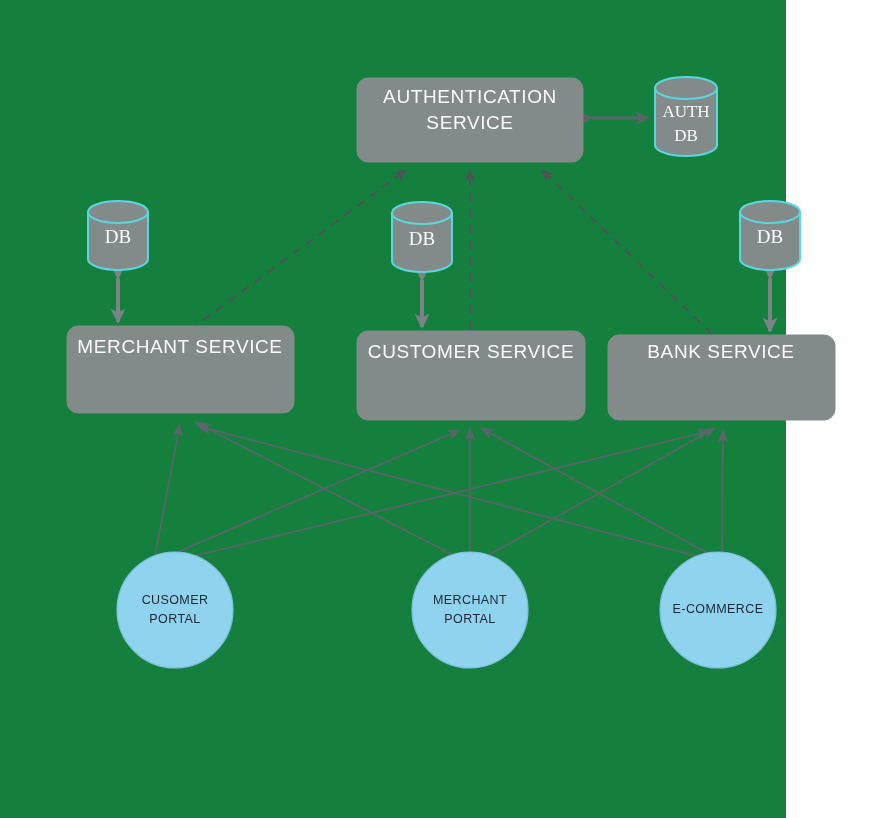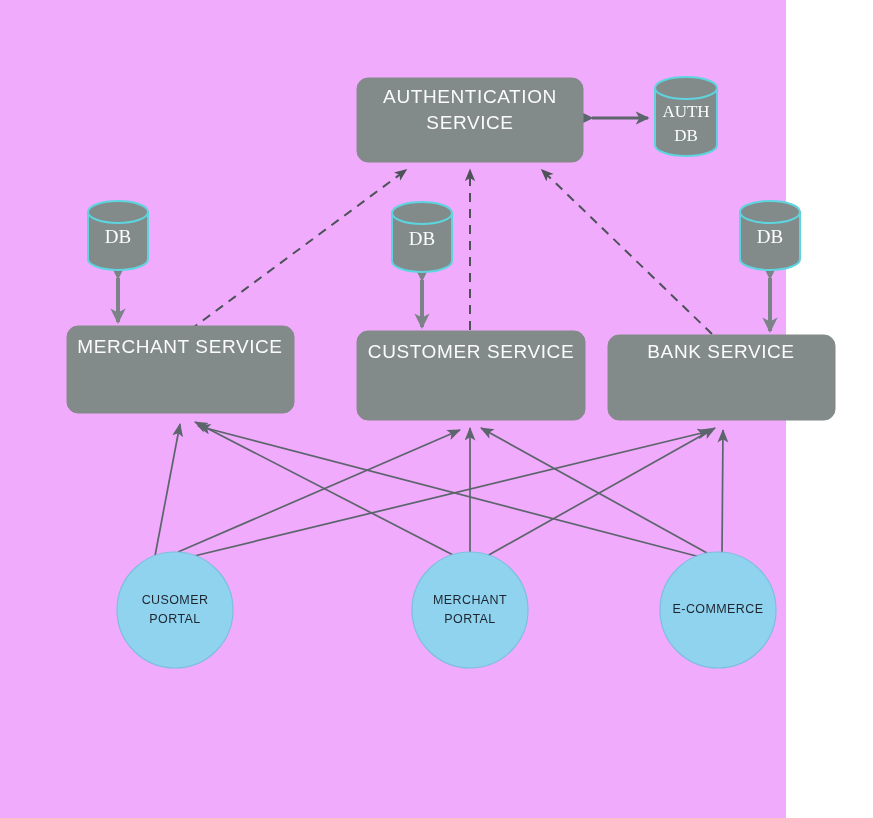--- a/index.html
+++ b/index.html
@@ -11,21 +11,21 @@
   body {
     width: 873px;
     height: 818px;
     overflow: hidden;
     font-family: "Liberation Sans", sans-serif;
   }
   #diagram-canvas {
     position: relative;
     width: 786px;
     height: 818px;
-    background: #f0abfc;
+    background: #15803d;
   }
   svg.diagram {
     display: block;
     width: 873px;
     height: 818px;
   }
   .node-box {
     fill: #838a8a;
     stroke: #838a8a;
     stroke-width: 1;

